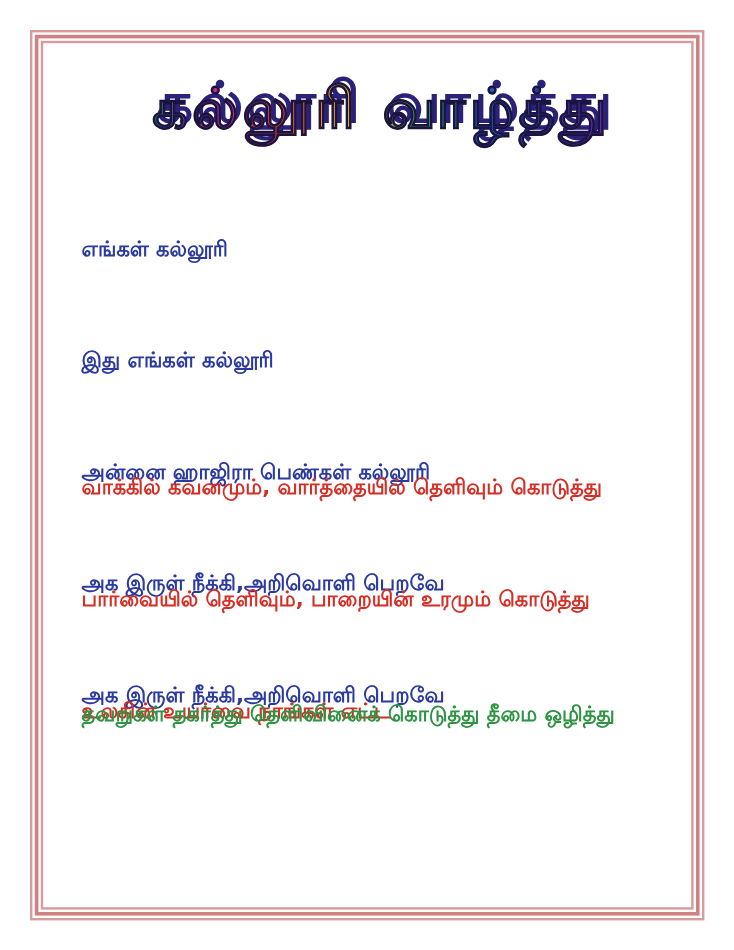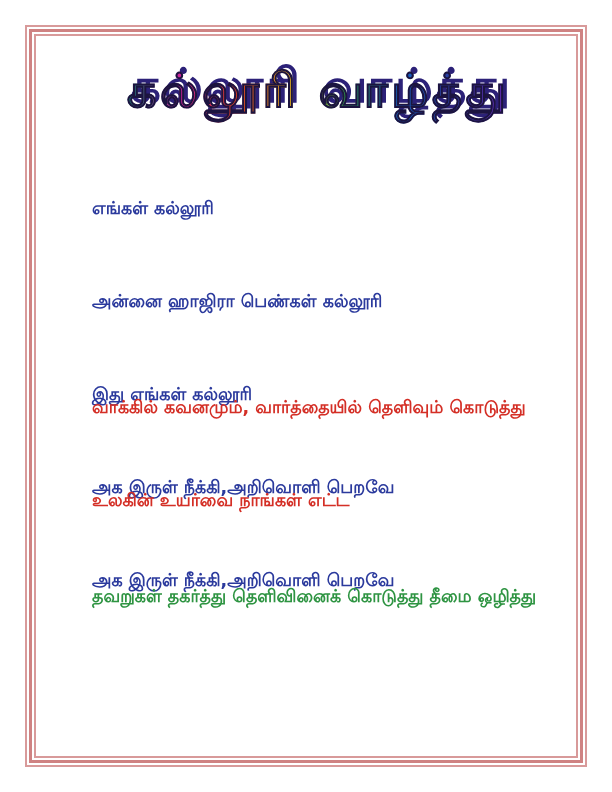--- a/index.html
+++ b/index.html
@@ -51,21 +51,21 @@
     left: 68px;
     width: 490px;
     font-size: 17.5px;
     font-weight: bold;
     line-height: 31px;
     white-space: pre-wrap;
   }
   .stanza-1 { top: 131px; }
   .stanza-2 { top: 330px; }
   .stanza-3 { top: 519px; }
-  .line { height: 31px; margin-left: 24px; }
+  .line { height: 31px; }
 </style>
 </head>
 <body>
 
 <div class="page">
 
   <div class="bframe bframe-outer"></div>
   <div class="bframe bframe-middle"></div>
   <div class="bframe bframe-inner"></div>
 
@@ -83,28 +83,29 @@
             <stop offset="100%" stop-color="#7b2fd0"></stop>
           </linearGradient>
       </defs>
       <text class="title-shadow" x="310" y="60" text-anchor="middle" style="fill: rgb(44, 33, 120);">கல்லூரி வாழ்த்து</text>
       <text class="title-main" x="306" y="65" text-anchor="middle" fill="url(#rainbowGrad)">கல்லூரி வாழ்த்து</text>
     </svg>
   </div>
 
   <div class="stanza stanza-1" style="color: rgb(43, 58, 157);">
     <div class="line">எங்கள் கல்லூரி</div>
+    <div class="line">இது எங்கள் கல்லூரி</div>
     <div class="line">அன்னை ஹாஜிரா பெண்கள் கல்லூரி</div>
-    <div class="line">இது எங்கள் கல்லூரி</div>
     <div class="line">அக இருள் நீக்கி,அறிவொளி பெறவே</div>
     <div class="line">அக இருள் நீக்கி,அறிவொளி பெறவே</div>
   </div>
 
   <div class="stanza stanza-2" style="color: rgb(212, 47, 38);">
     <div class="line">வாக்கில் கவனமும், வார்த்தையில் தெளிவும் கொடுத்து</div>
+    <div class="line">பார்வையில் தெளிவும், பாறையின் உரமும் கொடுத்து</div>
     <div class="line">உலகின் உயர்வை நாங்கள் எட்ட</div>
     
   </div>
 
   <div class="stanza stanza-3" style="color: rgb(46, 148, 66);">
     <div class="line">தவறுகள் தகர்த்து தெளிவினைக் கொடுத்து தீமை ஒழித்து</div>
     
     
     
   </div>

